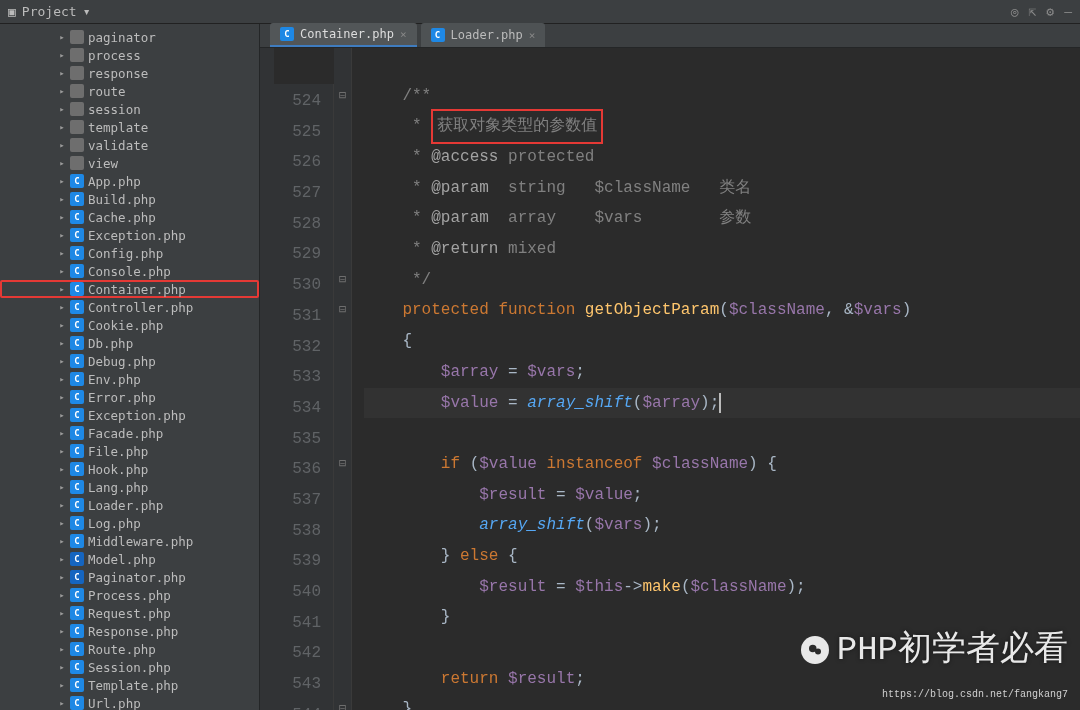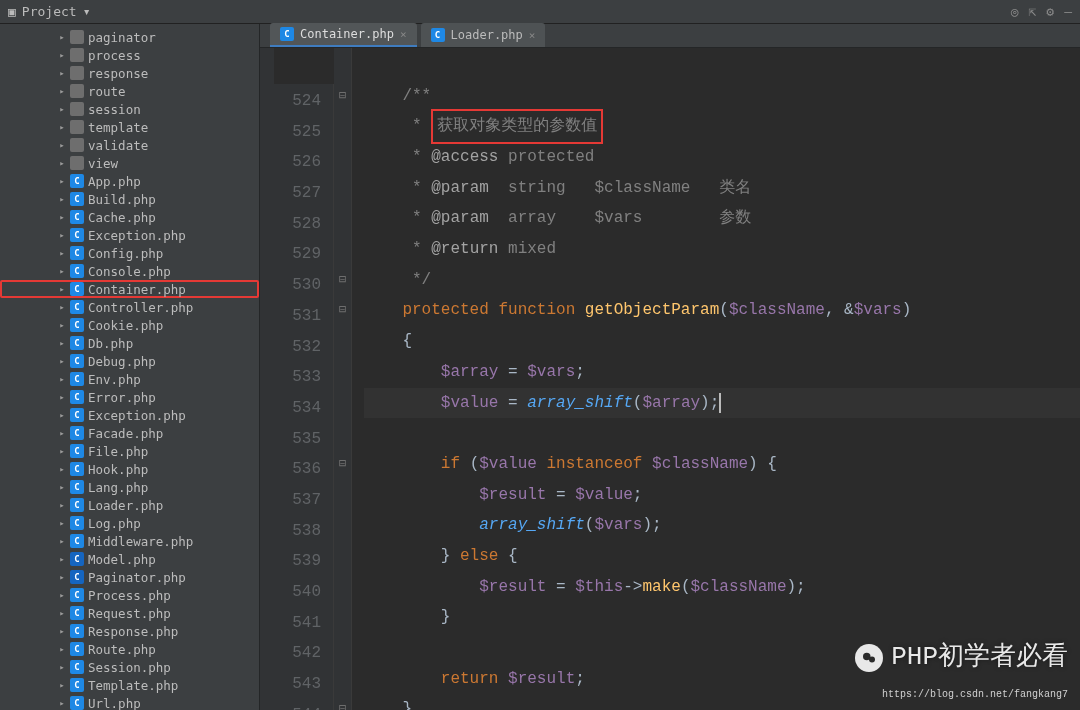--- a/index.html
+++ b/index.html
@@ -39,21 +39,21 @@
   .c-keyword { color: #cc7832; }
   .c-func { color: #ffc66d; }
   .c-var { color: #9876aa; }
   .c-punct { color: #a9b7c6; }
   .c-call { color: #56a8f5; font-style: italic; }
   .c-op { color: #a9b7c6; }
   .c-cn { color: #808080; }
   .redbox { border: 2px solid #e53935; padding: 0 4px; display: inline-block; }
   .caret { display:inline-block; width:2px; height:20px; background:#bbb; vertical-align:middle; }
   .watermark { position: absolute; right: 12px; bottom: 6px; text-align: right; color: #e8e8e8; }
-  .watermark .big { font-size: 26px; font-weight: 500; display:flex; align-items:center; gap:8px; justify-content:space-between; text-shadow: 0 0 4px rgba(0,0,0,.5);}
+  .watermark .big { font-size: 34px; font-weight: 500; display:flex; align-items:center; gap:8px; justify-content:space-between; text-shadow: 0 0 4px rgba(0,0,0,.5);}
   .watermark .small { font-size: 10px; color: #d0d0d0; margin-top: 2px; }
   .wechat { width: 28px; height: 28px; border-radius: 50%; background: #e8e8e8; display:inline-flex; align-items:center; justify-content:center; color:#2b2b2b;}
 </style>
 </head>
 <body>
 
 <div class="app">
 
   <div class="toolbar">
     <div class="proj-label">

